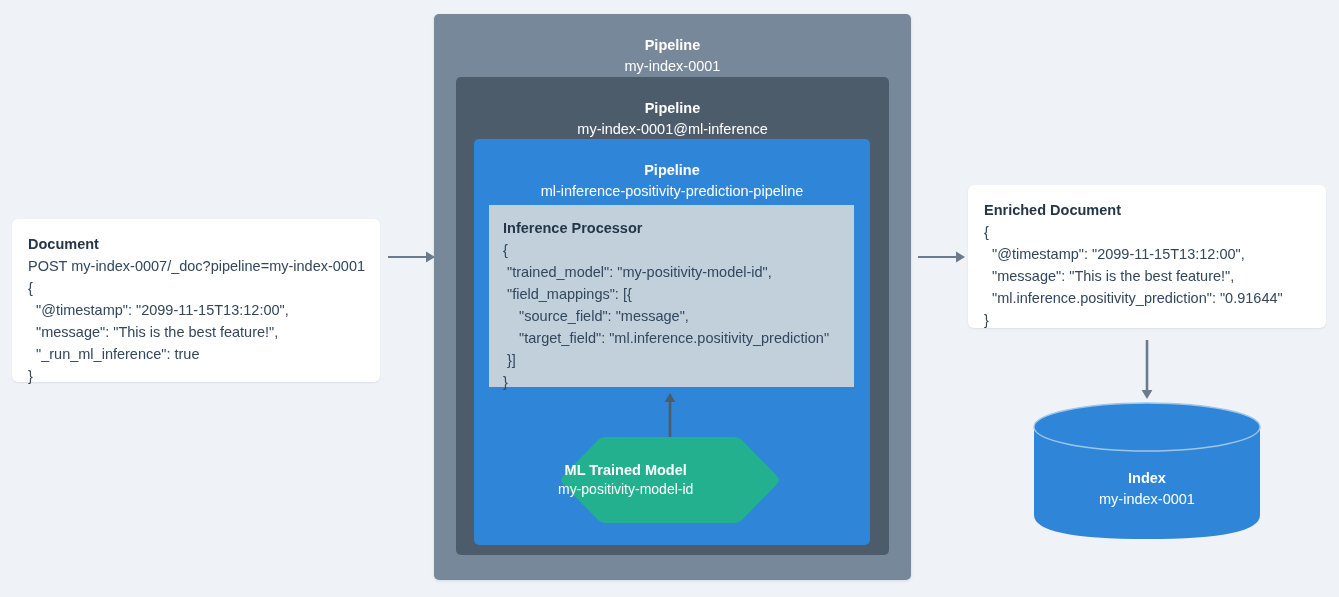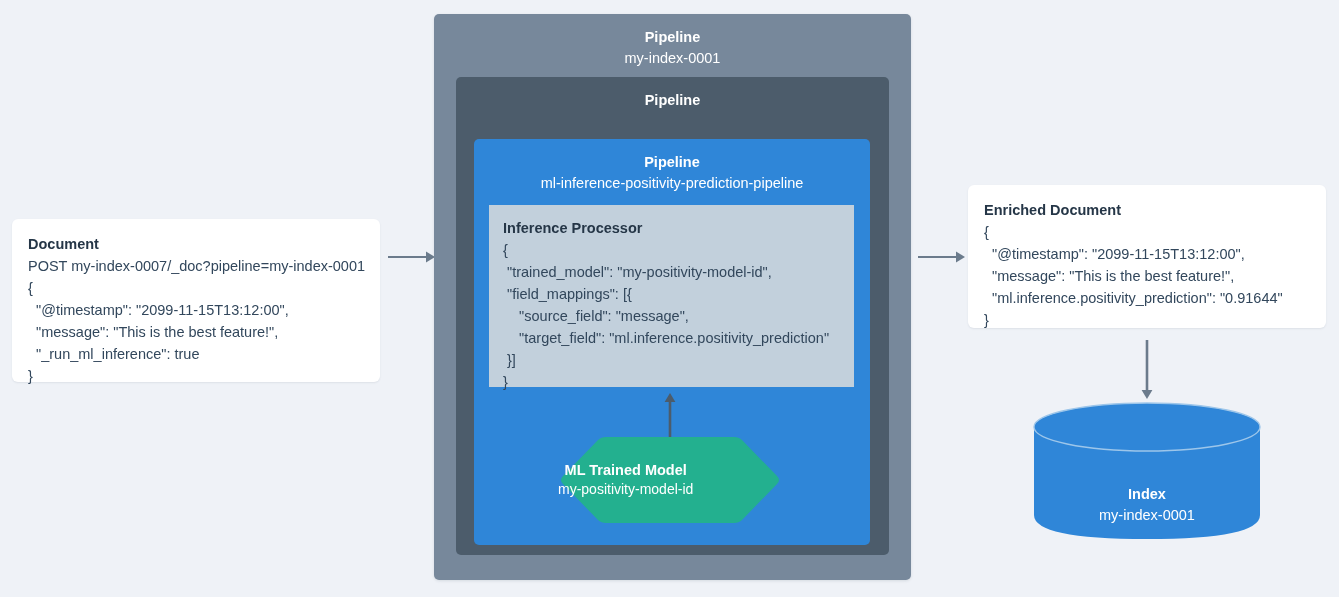--- a/index.html
+++ b/index.html
@@ -49,21 +49,21 @@
     box-sizing: border-box;
     border-radius: 5px;
   }
   .panel-outer { background: #77889b; box-shadow: 0 1px 3px rgba(60,75,95,0.14); }
   .panel-mid   { background: #4c5c6b; }
   .panel-inner { background: #2f86d8; }
 
   .panel-head {
     text-align: center;
     color: #ffffff;
-    padding-top: 13px;
+    padding-top: 21px;
   }
   .panel-head .ph-title {
     font-weight: bold;
     font-size: 14.5px;
     line-height: 1.45;
   }
   .panel-head .ph-sub {
     font-size: 14.5px;
     line-height: 1.45;
     font-weight: normal;
@@ -116,21 +116,21 @@
     position: absolute;
   }
   .cyl-svg { position:absolute; inset:0; }
   .cyl-label {
     position: absolute;
     left: 0; right: 0;
     text-align: center;
     color: #ffffff;
     line-height: 1.42;
   }
-  .cyl-label .cy-title { font-weight: bold; font-size: 14.5px; display:block;margin-top:16px; }
+  .cyl-label .cy-title { font-weight: bold; font-size: 14.5px; display:block; }
   .cyl-label .cy-sub   { font-size: 14.5px; display:block; }
 
   
   .arrow {
     position: absolute;
   }
 </style>
 </head>
 <body>
 
@@ -156,20 +156,21 @@
   <div class="panel panel-outer" style="left:434px; top:14px; width:477px; height:566px;">
     <div class="panel-head">
       <div class="ph-title">Pipeline</div>
       <div class="ph-sub">my-index-0001</div>
     </div>
   </div>
 
   <div class="panel panel-mid" style="left:456px; top:77px; width:433px; height:478px;">
     <div class="panel-head">
       <div class="ph-title">Pipeline</div>
+      <div class="ph-sub">my-index-0001@ml-inference</div>
     </div>
   </div>
 
   <div class="panel panel-inner" style="left:474px; top:139px; width:396px; height:406px;">
     <div class="panel-head">
       <div class="ph-title">Pipeline</div>
       <div class="ph-sub">ml-inference-positivity-prediction-pipeline</div>
     </div>
   </div>
 

